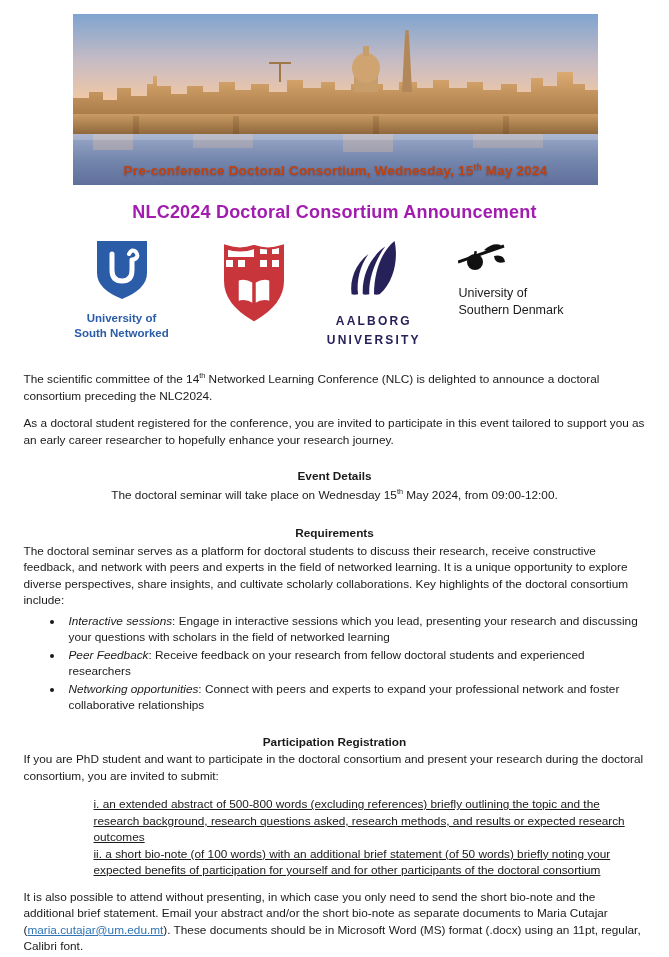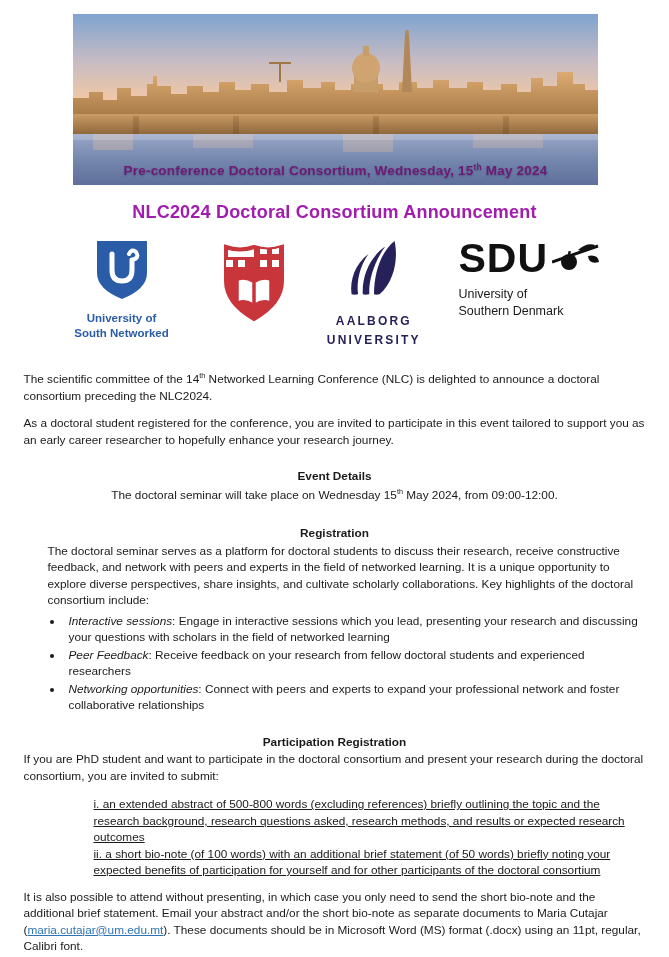--- a/index.html
+++ b/index.html
@@ -5,21 +5,21 @@
   html,body{margin:0;padding:0;background:#ffffff;}
   .page{
     position:relative;width:669px;height:957px;margin:0 auto;background:#ffffff;
     font-family:"Liberation Sans",sans-serif;color:#1a1a1a;overflow:hidden;
   }
   
   .photo{position:relative;width:525px;height:171px;margin:14px 0 0 73px;overflow:hidden;}
   .photo svg{position:absolute;inset:0;display:block;}
   .photo-caption{
     position:absolute;left:0;right:0;bottom:7px;text-align:center;
-    color:#701a75;font-weight:bold;font-size:13.5px;letter-spacing:.2px;
+    color:#c2410c;font-weight:bold;font-size:13.5px;letter-spacing:.2px;
     text-shadow:0 1px 2px rgba(40,50,90,.45);
   }
   sup{font-size:.62em;vertical-align:super;line-height:0;}
   
   .doc-title{
     margin:17px 0 0;text-align:center;color:#a21caf;font-weight:bold;font-size:18px;letter-spacing:.2px;
   }
   
   .logos{width:548px;margin:17px auto 0;display:flex;justify-content:space-between;align-items:flex-start;}
   .logo-block{text-align:center;}
@@ -156,21 +156,20 @@
         </g>
       </svg>
       <div class="aau-text">
         <div>AALBORG</div>
         <div>UNIVERSITY</div>
       </div>
     </div>
 
     <div class="logo-block sdu-block" style="width:150px;">
       <div class="sdu-top">
-        <span class="sdu-word">SDU</span>
         <svg width="48" height="36" viewBox="0 0 48 36">
           <line x1="0" y1="22" x2="46" y2="6" stroke="#111" stroke-width="3"></line>
           <circle cx="17" cy="22" r="8" fill="#111"></circle>
           <rect x="16" y="11" width="2.5" height="6" fill="#111" transform="rotate(8 17 14)"></rect>
           <path d="M26,10 q9,-8 17,-5 q-7,9 -17,5 Z" fill="#111"></path>
           <path d="M36,16 q10,-2 11,6 q-10,3 -11,-6 Z" fill="#111"></path>
         </svg>
       </div>
       <div class="sdu-text">
         <div>University of</div>
@@ -181,22 +180,22 @@
 
   <div class="body">
 
     <p><span>The scientific committee of the 14</span><sup>th</sup><span> Networked Learning Conference (NLC) is delighted to announce a doctoral consortium preceding the NLC2024.</span></p>
 
     <p>As a doctoral student registered for the conference, you are invited to participate in this event tailored to support you as an early career researcher to hopefully enhance your research journey.</p>
 
     <div class="h">Event Details</div>
     <div class="centerline"><span>The doctoral seminar will take place on Wednesday 15</span><sup>th</sup><span> May 2024, from 09:00-12:00.</span></div>
 
-    <div class="h">Registration</div>
-    <p style="margin-bottom:4px;margin-left:24px;">The doctoral seminar serves as a platform for doctoral students to discuss their research, receive constructive feedback, and network with peers and experts in the field of networked learning. It is a unique opportunity to explore diverse perspectives, share insights, and cultivate scholarly collaborations. Key highlights of the doctoral consortium include:</p>
+    <div class="h">Requirements</div>
+    <p style="margin-bottom:4px;">The doctoral seminar serves as a platform for doctoral students to discuss their research, receive constructive feedback, and network with peers and experts in the field of networked learning. It is a unique opportunity to explore diverse perspectives, share insights, and cultivate scholarly collaborations. Key highlights of the doctoral consortium include:</p>
     <ul>
       <li><span class="em">Interactive sessions</span><span>: Engage in interactive sessions which you lead, presenting your research and discussing your questions with scholars in the field of networked learning</span></li>
       <li><span class="em">Peer Feedback</span><span>: Receive feedback on your research from fellow doctoral students and experienced researchers</span></li>
       <li><span class="em">Networking opportunities</span><span>: Connect with peers and experts to expand your professional network and foster collaborative relationships</span></li>
     </ul>
 
     <div class="h">Participation Registration</div>
     <p style="margin-bottom:12px;">If you are PhD student and want to participate in the doctoral consortium and present your research during the doctoral consortium, you are invited to submit:</p>
     <div class="indent">
       <div>i. an extended abstract of 500-800 words (excluding references) briefly outlining the topic and the research background, research questions asked, research methods, and results or expected research outcomes</div>

